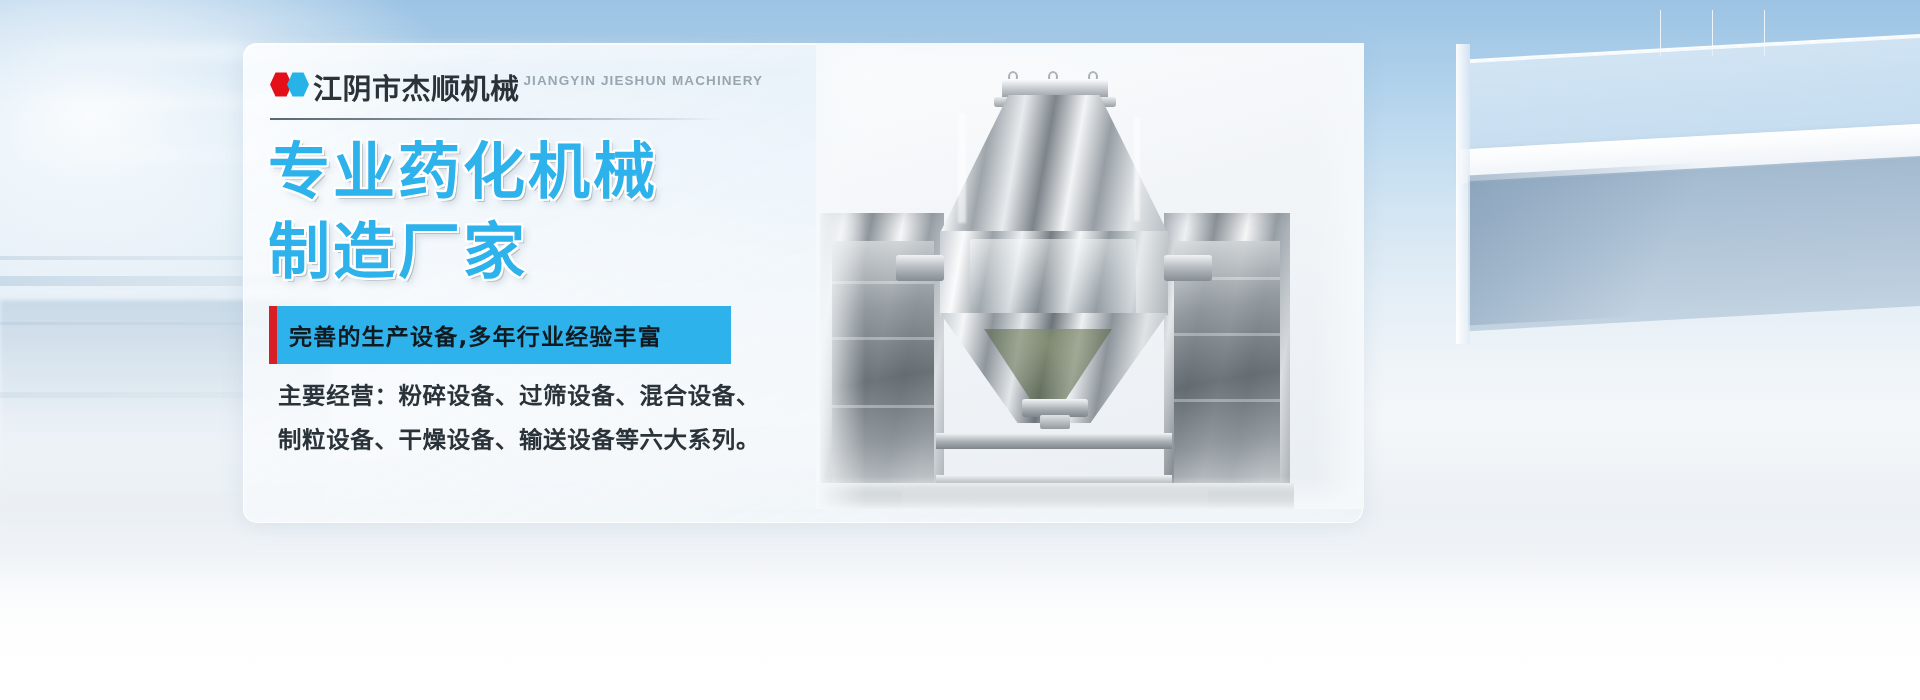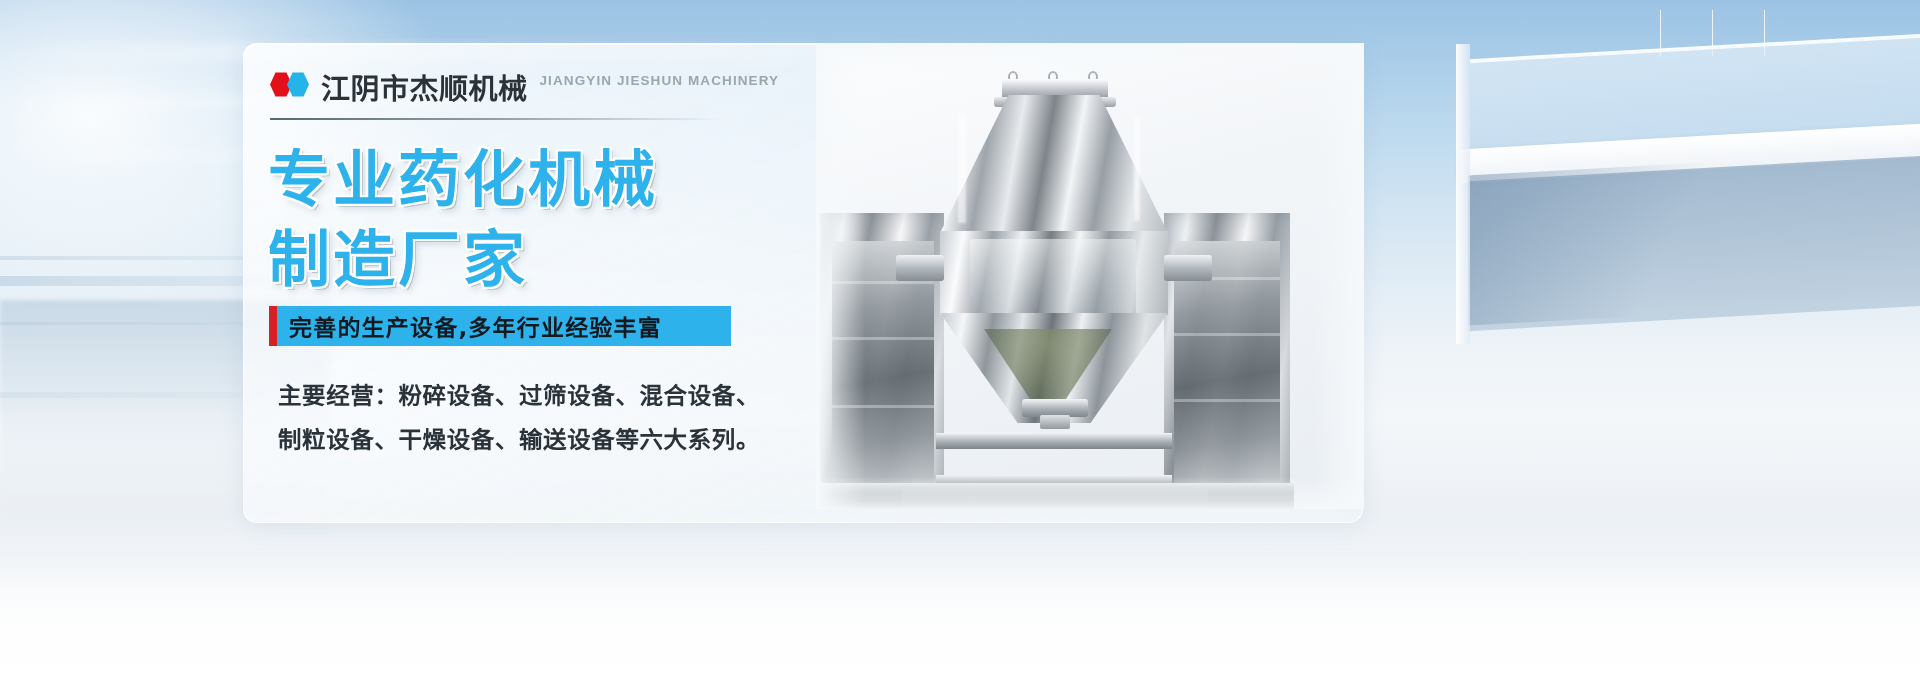--- a/index.html
+++ b/index.html
@@ -118,21 +118,21 @@
         rgba(245,249,252,.70) 62%,
         rgba(240,246,251,.62) 100%);
     border:1px solid rgba(255,255,255,.85);
     box-shadow:0 2px 22px rgba(120,150,180,.16), inset 0 1px 0 rgba(255,255,255,.9);
     backdrop-filter:blur(2px);
   }
 
   
   .logo-row{
     position:absolute; left:26px; top:28px;
-    display:flex; align-items:flex-end; gap:12px;
+    display:flex; align-items:flex-end; gap:4px;
   }
   .hexes{ display:flex; align-items:center; margin-bottom:7px; }
   .hex{
     width:22px; height:25px;
     clip-path:polygon(25% 2%,75% 2%,100% 50%,75% 98%,25% 98%,0% 50%);
   }
   .hex-red{ background:#e3101a; }
   .hex-blue{ background:#26b3e8; margin-left:-5px; }
   .brand-cn{
     font-size:29px; font-weight:700; letter-spacing:.5px;
@@ -144,41 +144,41 @@
     color:#9aa6ae; margin-bottom:16px;
     font-family:"Liberation Sans",sans-serif;
   }
   .logo-rule{
     position:absolute; left:26px; top:74px; width:452px; height:2px;
     background:linear-gradient(90deg,#5b676f 0%, #9aa6ae 55%, rgba(154,166,174,0) 100%);
   }
 
   
   .headline{
-    position:absolute; left:24px; top:96px;
+    position:absolute; left:24px; top:88px;
     font-family:"DejaVu Sans","Liberation Sans",sans-serif;
     font-weight:700;
     font-size:62px;
     line-height:80px;
     letter-spacing:3px;
     color:#2db2ec;
     text-shadow:
        2px 0 0 #ffffff, -2px 0 0 #ffffff,
        0 2px 0 #ffffff, 0 -2px 0 #ffffff,
        2px 2px 0 #ffffff, -2px 2px 0 #ffffff,
        2px -2px 0 #ffffff, -2px -2px 0 #ffffff,
        3px 3px 0 rgba(150,160,168,.55),
        4px 5px 7px rgba(120,140,160,.30);
     white-space:pre-line;
   }
 
   
   .hl-bar{
     position:absolute; left:25px; top:262px;
-    height:40px; min-width:462px;
+    height:58px; min-width:462px;
     background:#2db2ec;
     border-left:8px solid #d81f26;
     display:flex; align-items:center;
     padding:0 14px 0 12px;
   }
   .hl-text{
     font-family:"DejaVu Sans","Liberation Sans",sans-serif;
     font-size:23px; font-weight:700; color:#121a20; letter-spacing:1.2px;
     white-space:nowrap;
   }

